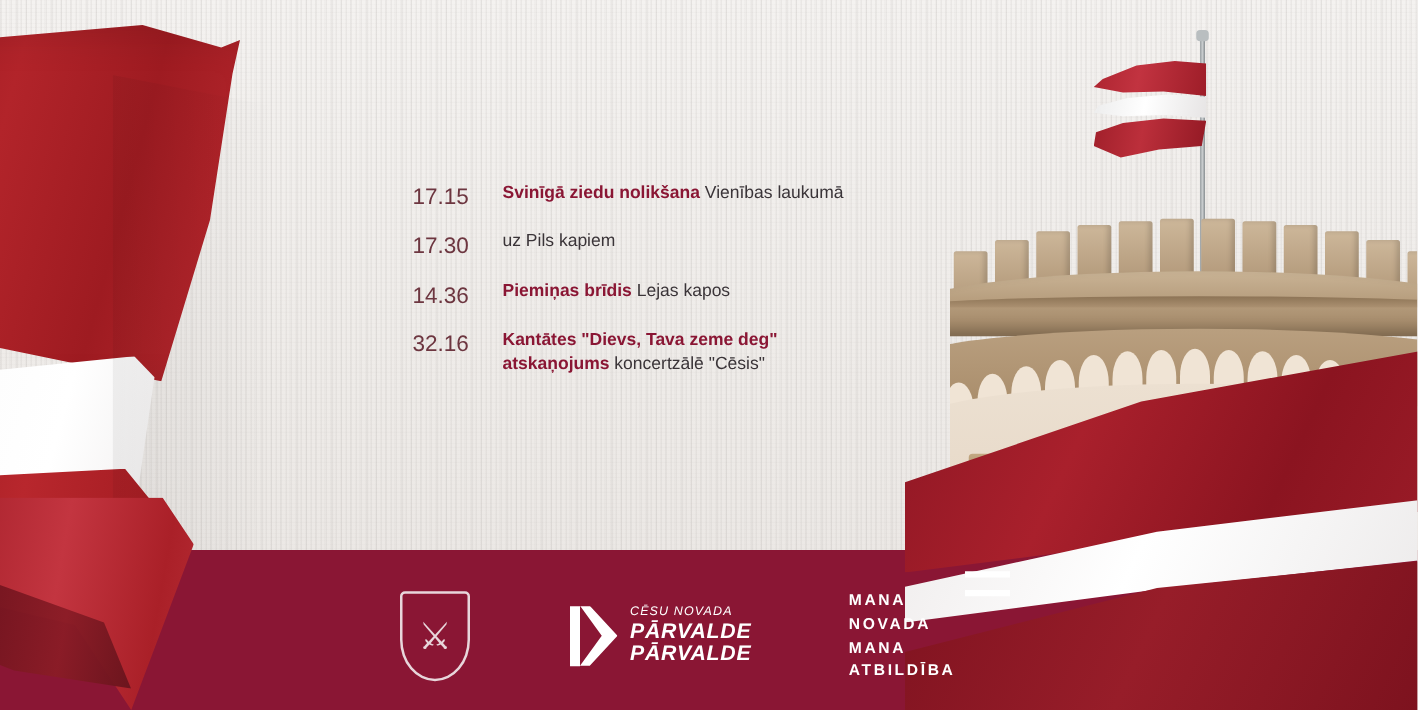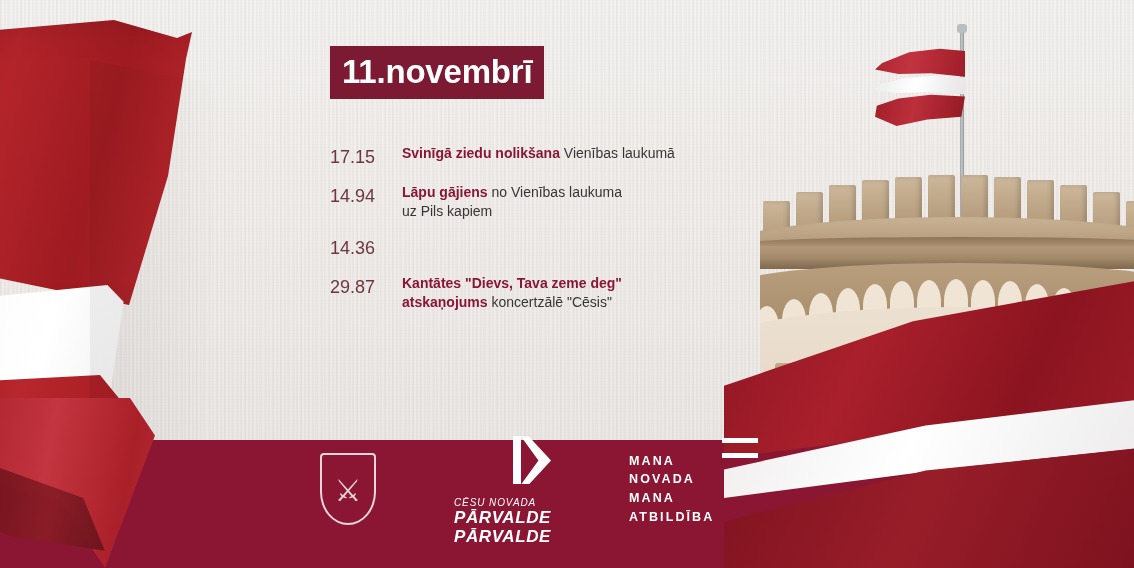--- a/index.html
+++ b/index.html
@@ -225,21 +225,21 @@
   .coa-shield{
     position:absolute;inset:0;
     border:2px solid #e8d6db;
     border-radius:4px 4px 50% 50% / 4px 4px 46% 46%;
   }
   .coa-fig{
     position:absolute;left:50%;top:52%;transform:translate(-50%,-50%);
     color:#e8d6db;font-size:30px;line-height:1;
   }
 
-  .kult{display:flex;align-items:flex-end;gap:10px;flex-direction:column;}
+  .kult{display:flex;align-items:center;gap:10px;}
   .kult-mark{position:relative;width:40px;height:56px;}
   .km-bar{position:absolute;left:2px;top:4px;width:8px;height:48px;background:#ffffff;}
   .km-arrow{
     position:absolute;left:10px;top:4px;width:30px;height:48px;
     background:#ffffff;
     clip-path:polygon(0% 0%, 26% 0%, 100% 50%, 26% 100%, 0% 100%, 58% 50%);
   }
   .kult-text{color:#ffffff;line-height:1.08;}
   .kt-small{font-size:10px;letter-spacing:.9px;font-style:italic;}
   .kt-big{font-size:17px;font-weight:bold;font-style:italic;letter-spacing:.6px;}
@@ -335,42 +335,43 @@
     <div class="lf-b"></div>
   </div>
 
   <div class="flag-fg">
     <div class="fg-red-1"></div>
     <div class="fg-white"></div>
     <div class="fg-red-2"></div>
   </div>
 
   <div class="headline">
-    <div class="hl-line2"><span class="hl-box">11.novembrī</span></div>
   </div>
 
   <div class="schedule" id="schedule">
       <div class="row">
         <div class="row-time">17.15</div>
         <div class="row-text">
           <div><b>Svinīgā ziedu nolikšana</b><span class="plain"> Vienības laukumā</span></div>
         </div>
       </div>
       <div class="row">
-        <div class="row-time">14.94</div>
+        <div class="row-time">17.30</div>
         <div class="row-text">
-          <div><b>Lāpu gājiens</b><span class="plain"> no Vienības laukuma</span></div>
           <div><span class="plain">uz Pils kapiem</span></div>
         </div>
       </div>
       <div class="row">
         <div class="row-time">14.36</div>
+        <div class="row-text">
+          <div><b>Piemiņas brīdis</b><span class="plain"> Lejas kapos</span></div>
+        </div>
       </div>
       <div class="row">
-        <div class="row-time">29.87</div>
+        <div class="row-time">32.16</div>
         <div class="row-text">
           <div><b>Kantātes "Dievs, Tava zeme deg"</b></div>
           <div><b>atskaņojums</b><span class="plain"> koncertzālē "Cēsis"</span></div>
         </div>
       </div>
     </div>
 
   <div class="logos">
 
     <div class="coa">

